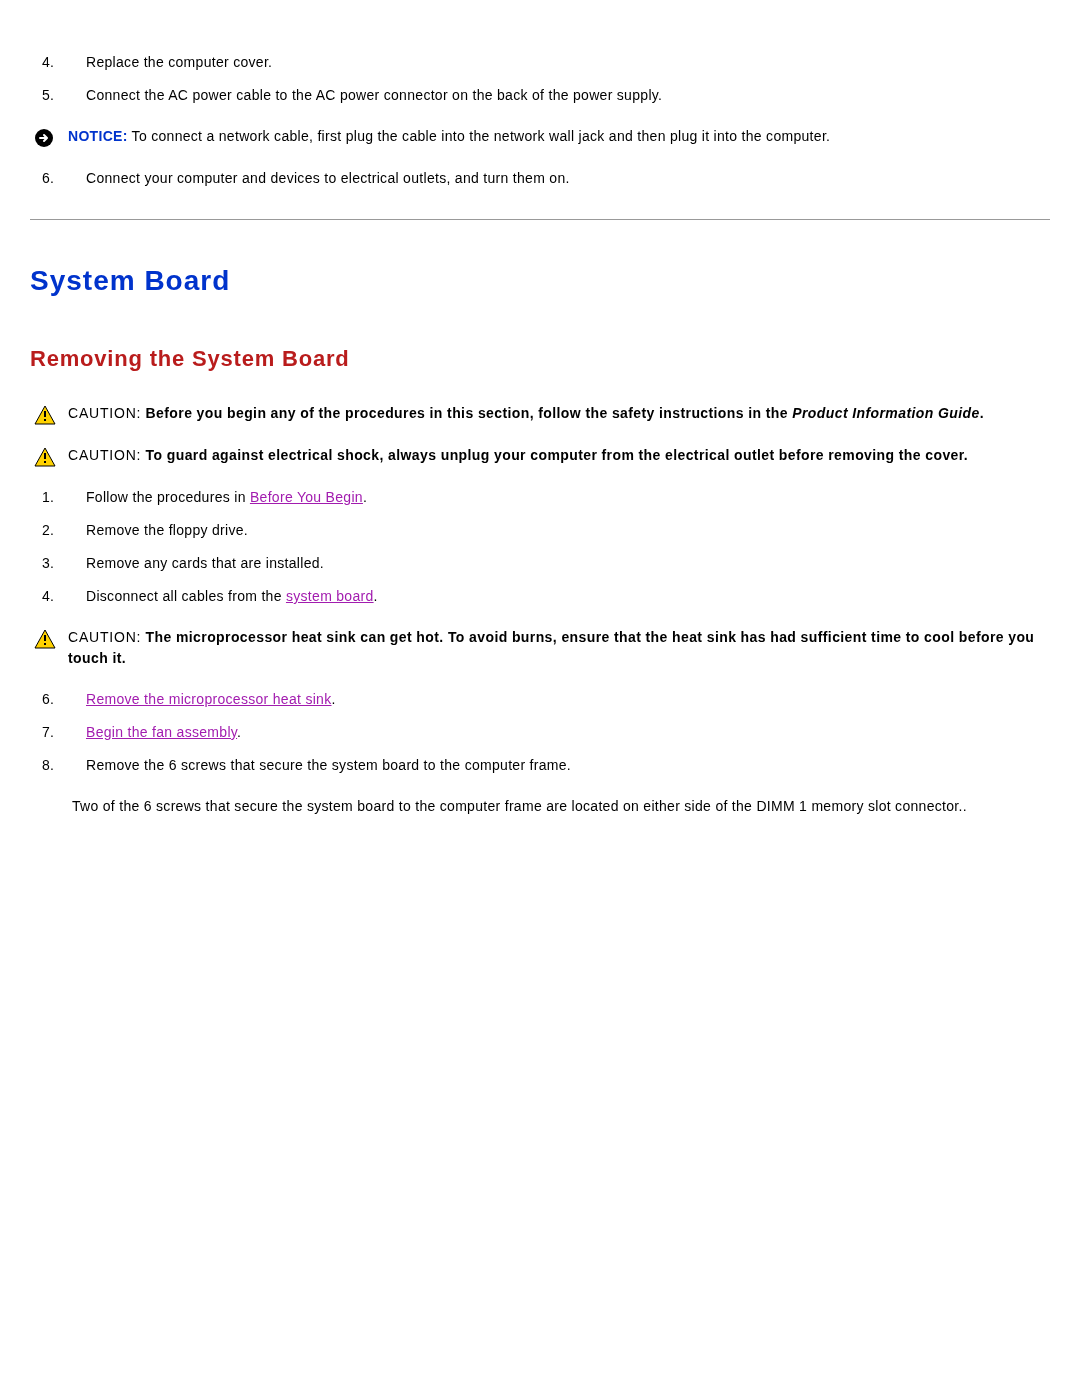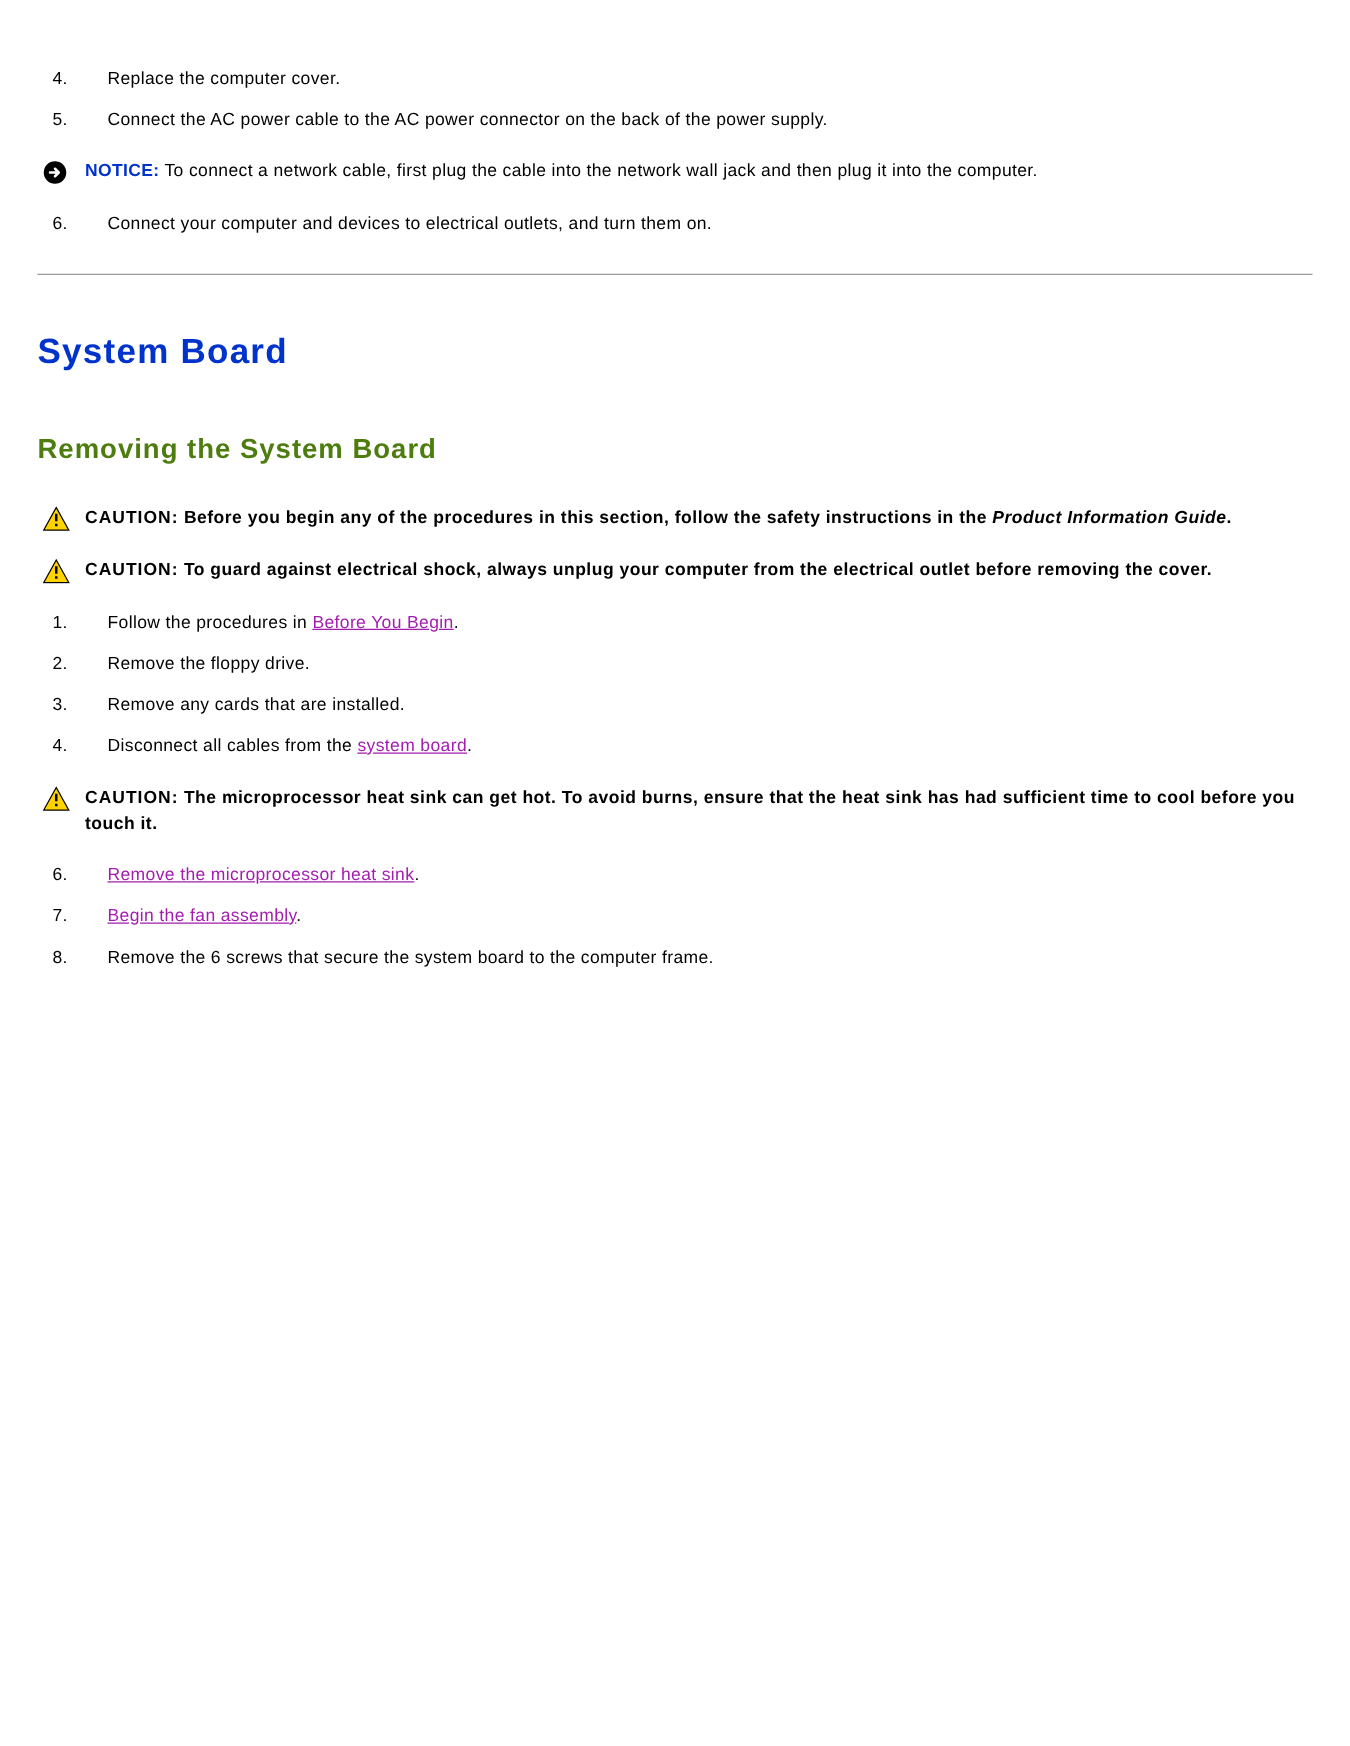--- a/index.html
+++ b/index.html
@@ -32,37 +32,37 @@
     padding-left: 4px;
   }
   .callout .icon-slot {
     flex: 0 0 34px;
     padding-top: 2px;
   }
   .callout .text {
     flex: 1;
   }
   .label-notice { color: #0033cc; font-weight: bold; }
-  .label-caution { color: #000; font-weight: bold; letter-spacing: 0.8px; }
+  .label-caution { color: #000; font-weight: normal; letter-spacing: 0.8px; }
   .caution-body { font-weight: bold; letter-spacing: 0.4px; }
   .italic { font-style: italic; }
   hr.separator {
     border: none;
     border-top: 1px solid #999;
     margin: 30px 0 40px 0;
   }
   h1.section {
     color: #0033cc;
     font-size: 28px;
     font-weight: bold;
     letter-spacing: 1px;
     margin: 20px 0 40px 0;
   }
   h2.subsection {
-    color: #4d7c0f;
+    color: #b91c1c;
     font-size: 22px;
     font-weight: bold;
     letter-spacing: 0.8px;
     margin: 20px 0 28px 0;
   }
   a.link { color: #a21caf; text-decoration: underline; }
   .indent-note {
     margin: 20px 0 20px 42px;
     max-width: 960px;
   }
@@ -148,14 +148,15 @@
       <span class="label-caution">CAUTION:</span><span> The microprocessor heat sink can get hot. To avoid burns, ensure that the heat sink has had sufficient time to cool before you touch it.</span>
     </div>
   </div>
 
   <ol class="steps">
     <li><span class="num">6.</span><a href="#" class="link">Remove the microprocessor heat sink</a><span>.</span></li>
     <li><span class="num">7.</span><a href="#" class="link">Begin the fan assembly</a><span>.</span></li>
     <li><span class="num">8.</span><span>Remove the 6 screws that secure the system board to the computer frame.</span></li>
   </ol>
 
+  <div class="indent-note">Two of the 6 screws that secure the system board to the computer frame are located on either side of the DIMM 1 memory slot connector..</div>
 
 </div>
 
 </body></html>

